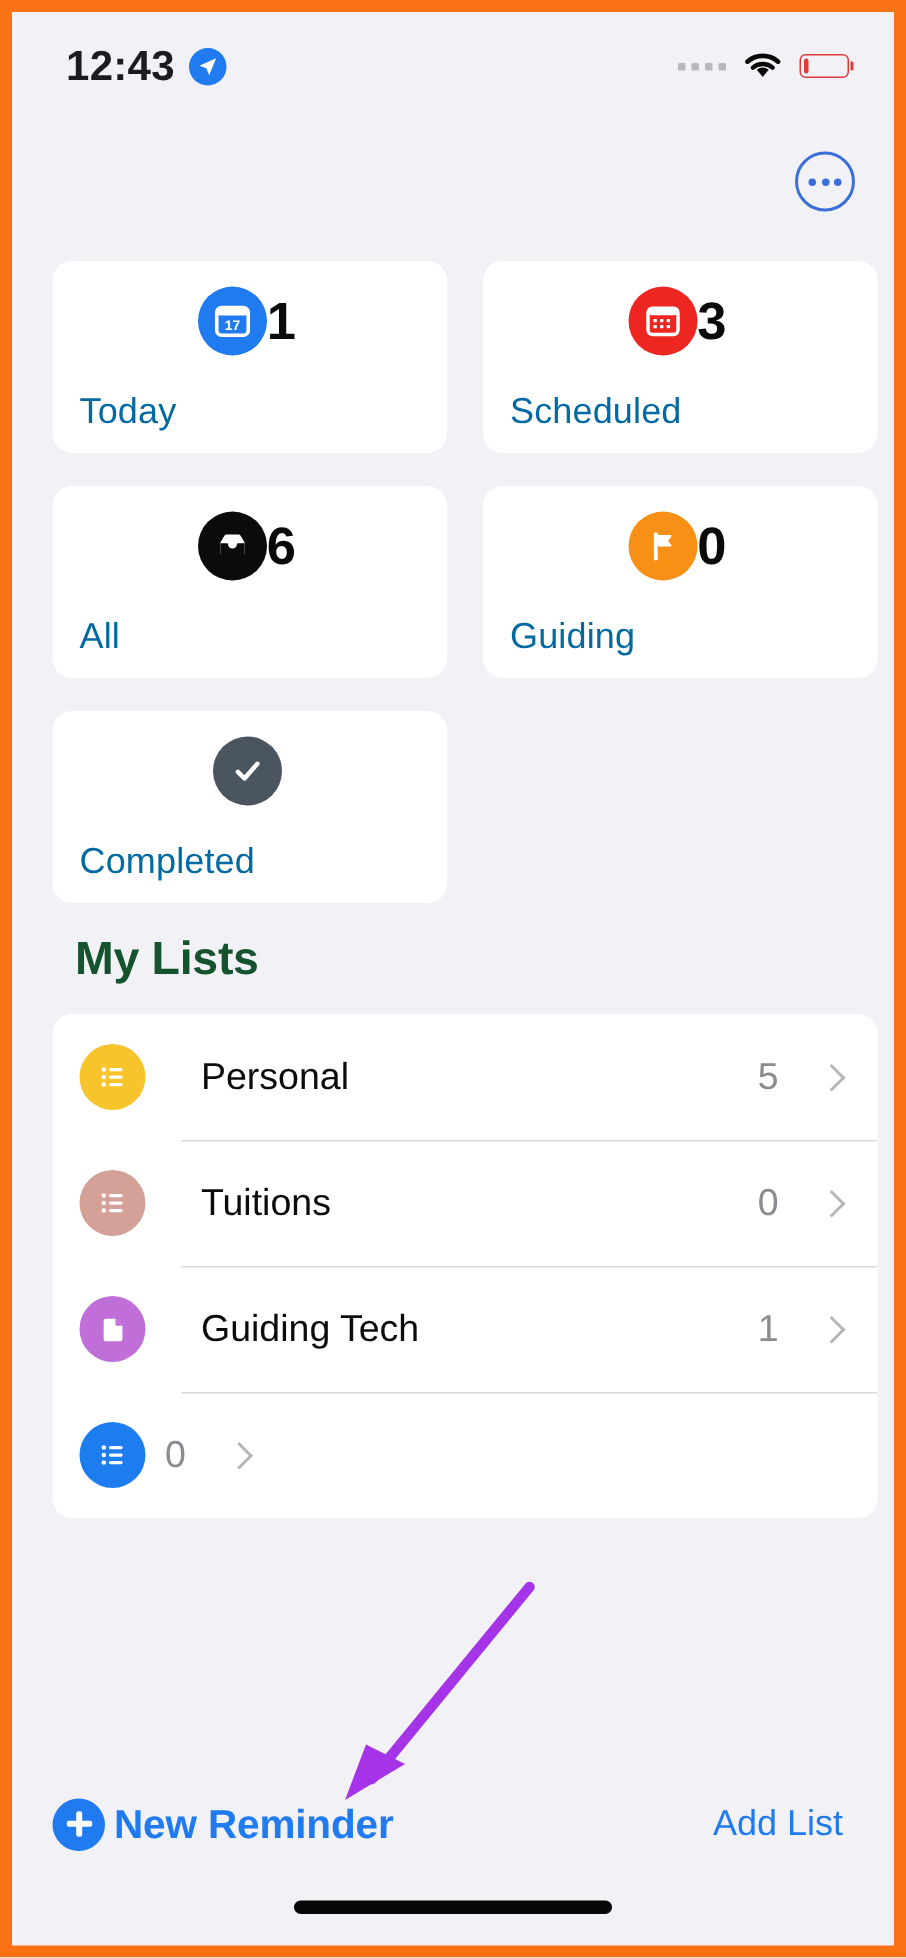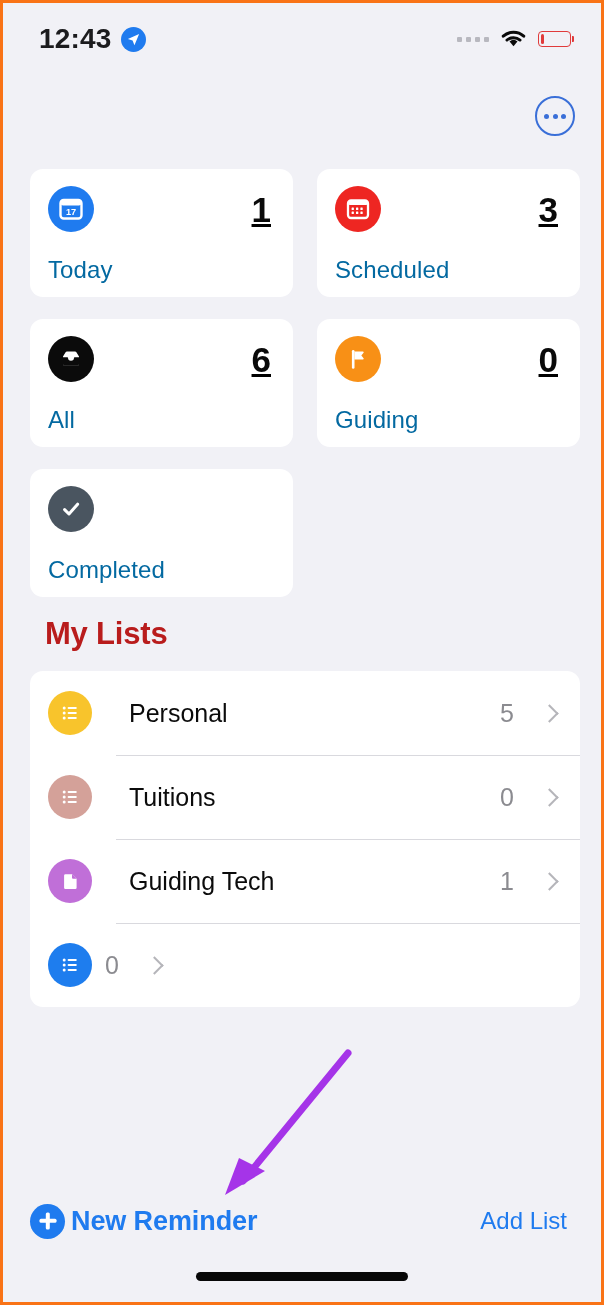--- a/index.html
+++ b/index.html
@@ -9,21 +9,21 @@
   }
   body {
     font-family: "Liberation Sans", sans-serif;
     -webkit-font-smoothing: antialiased;
   }
   #phone {
     position: relative;
     width: 604px;
     height: 1305px;
     box-sizing: border-box;
-    border: 3px solid #f97316;
+    border: 8px solid #f97316;
     background: #f1f1f6;
     overflow: hidden;
   }
 
   
   .statusbar {
     position: absolute;
     top: 0; left: 0; right: 0;
     height: 72px;
     display: flex;
@@ -125,22 +125,21 @@
     background: #ffffff;
     border-radius: 13px;
     box-sizing: border-box;
     padding: 17px 18px 14px 18px;
     position: relative;
     cursor: pointer;
   }
   .card-top {
     display: flex;
     align-items: center;
-    justify-content: space-between;
-    text-decoration: underline;
+    justify-content: center;
   }
   .card-icon {
     width: 46px; height: 46px;
     border-radius: 50%;
     display: flex;
     align-items: center;
     justify-content: center;
     flex: 0 0 auto;
   }
   .card-count {
@@ -159,21 +158,21 @@
     letter-spacing: 0.1px;
   }
 
   
   .section-title {
     position: absolute;
     top: 613px;
     left: 42px;
     font-size: 31px;
     font-weight: 700;
-    color: #b91c1c;
+    color: #14532d;
     letter-spacing: -0.2px;
   }
   .list-card {
     position: absolute;
     top: 668px;
     left: 27px;
     width: 550px;
     background: #ffffff;
     border-radius: 13px;
     overflow: hidden;

